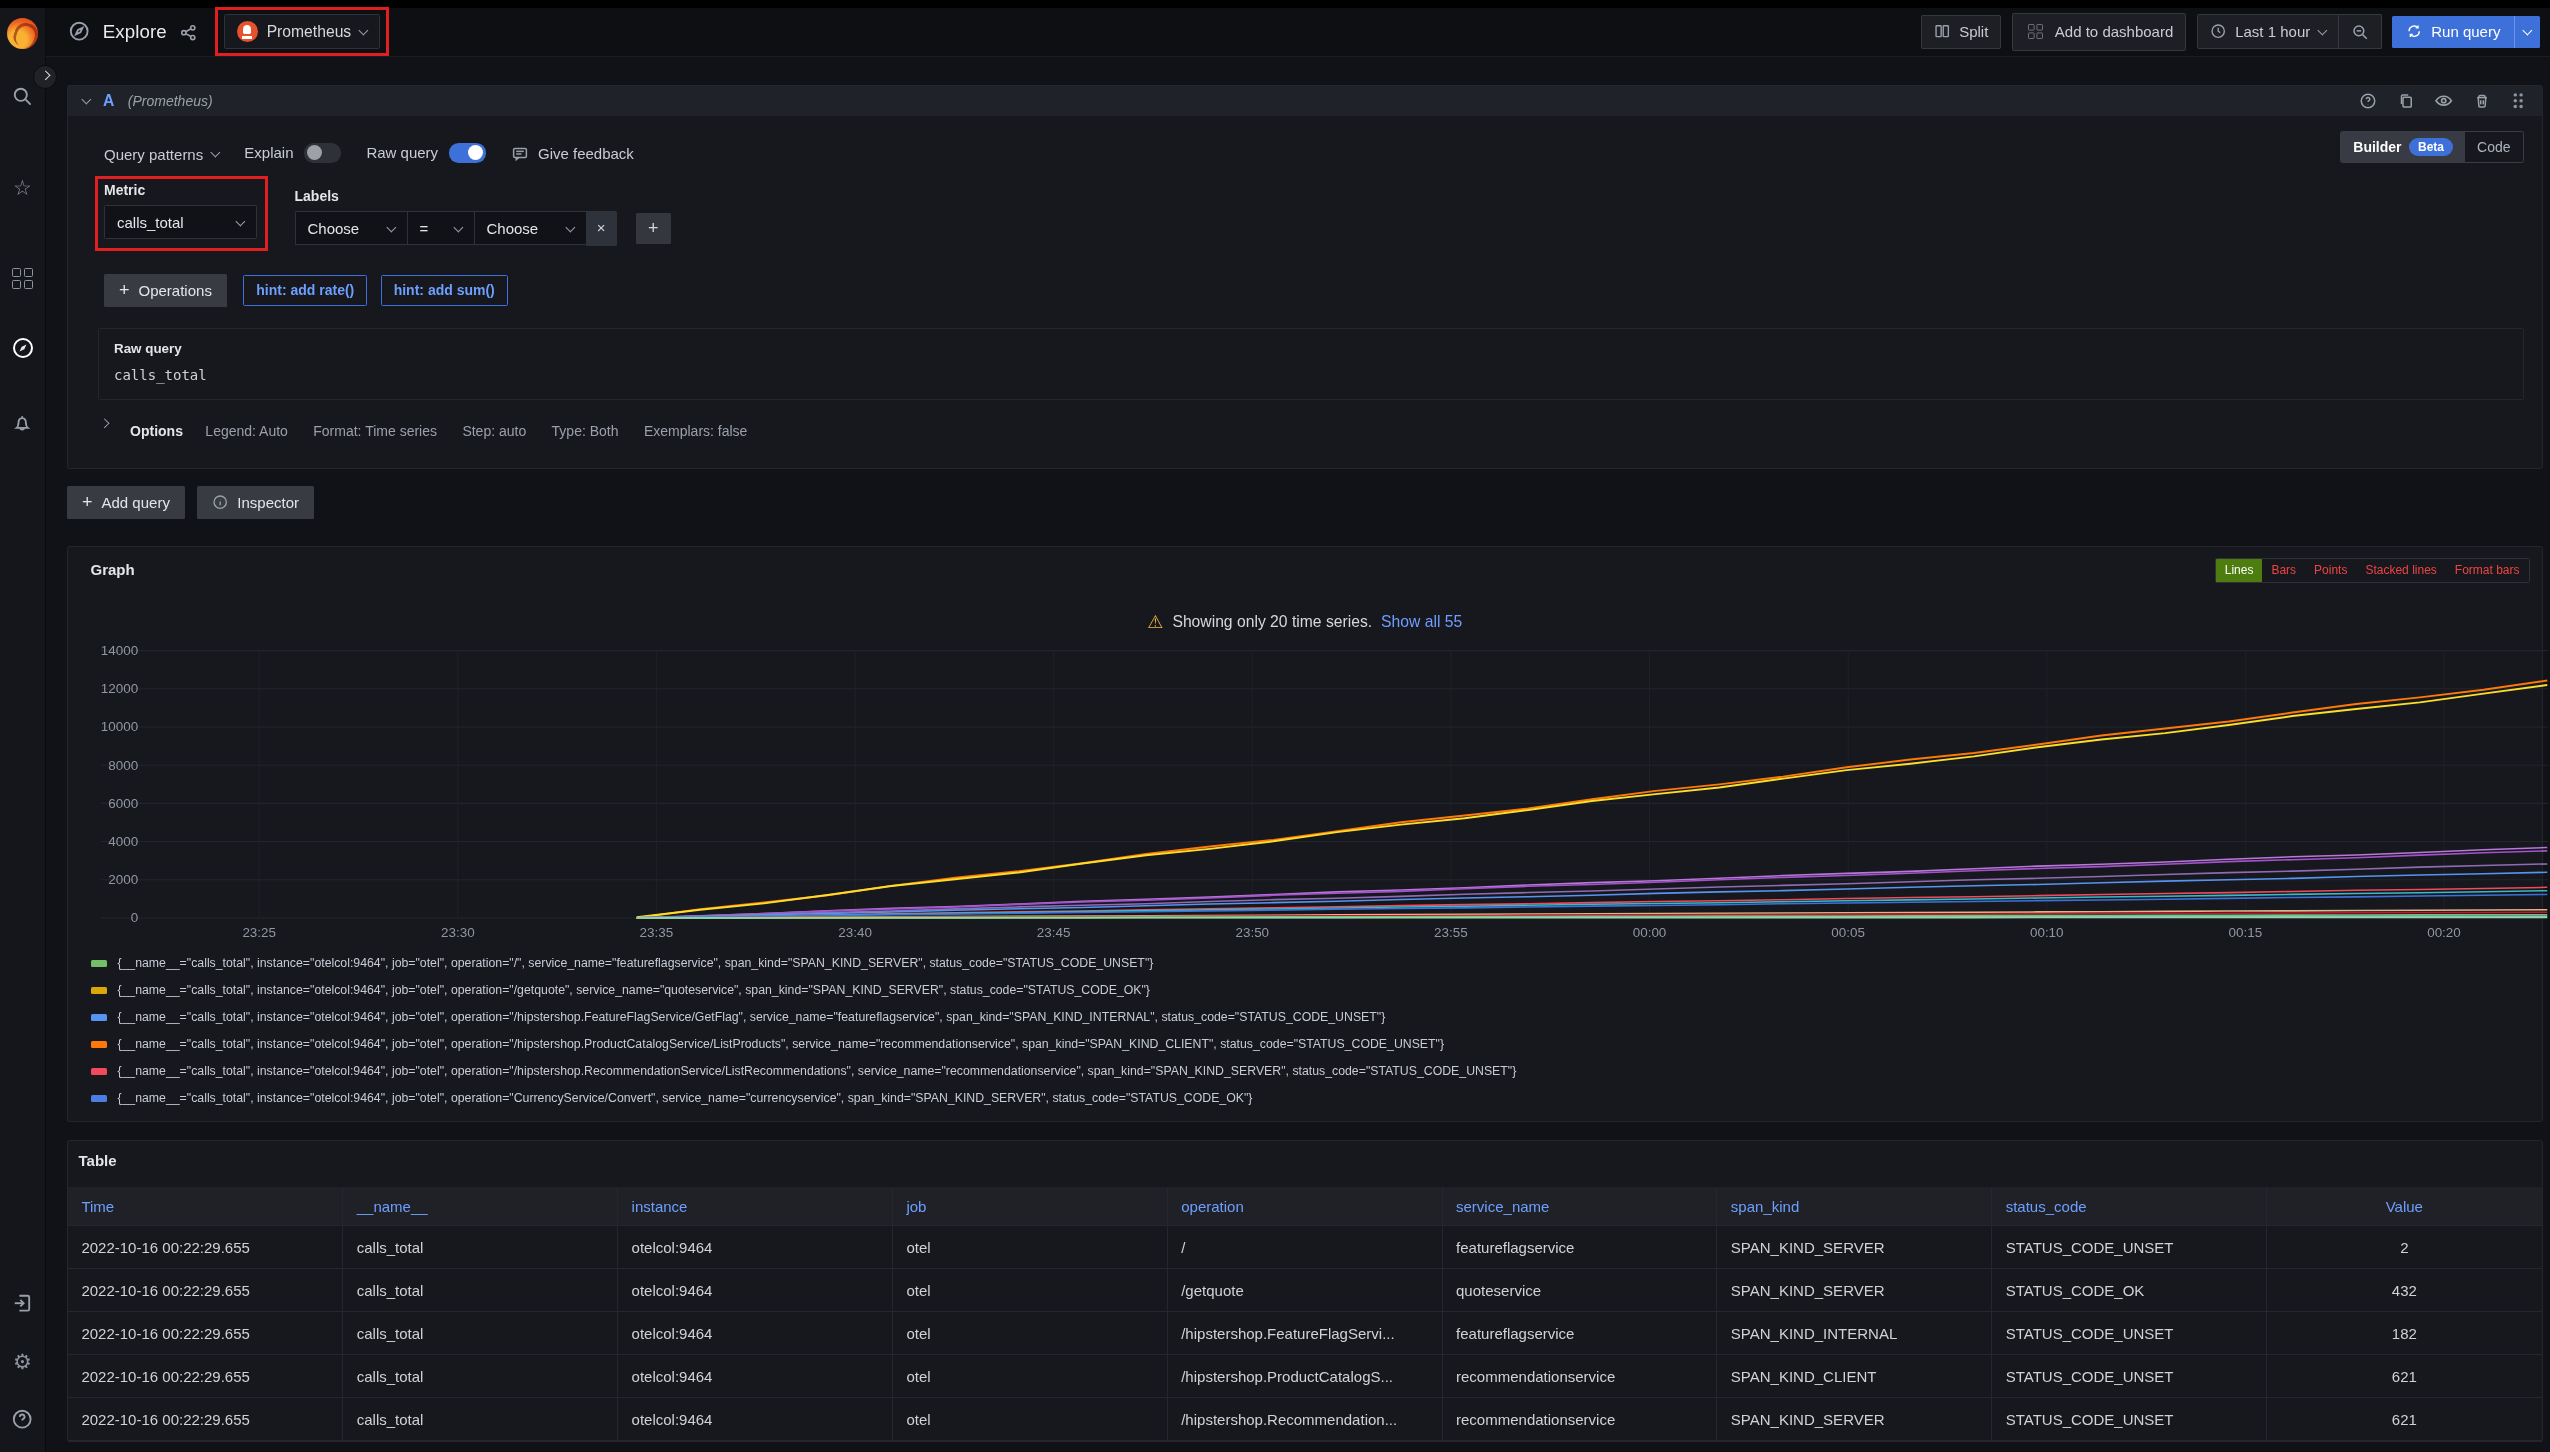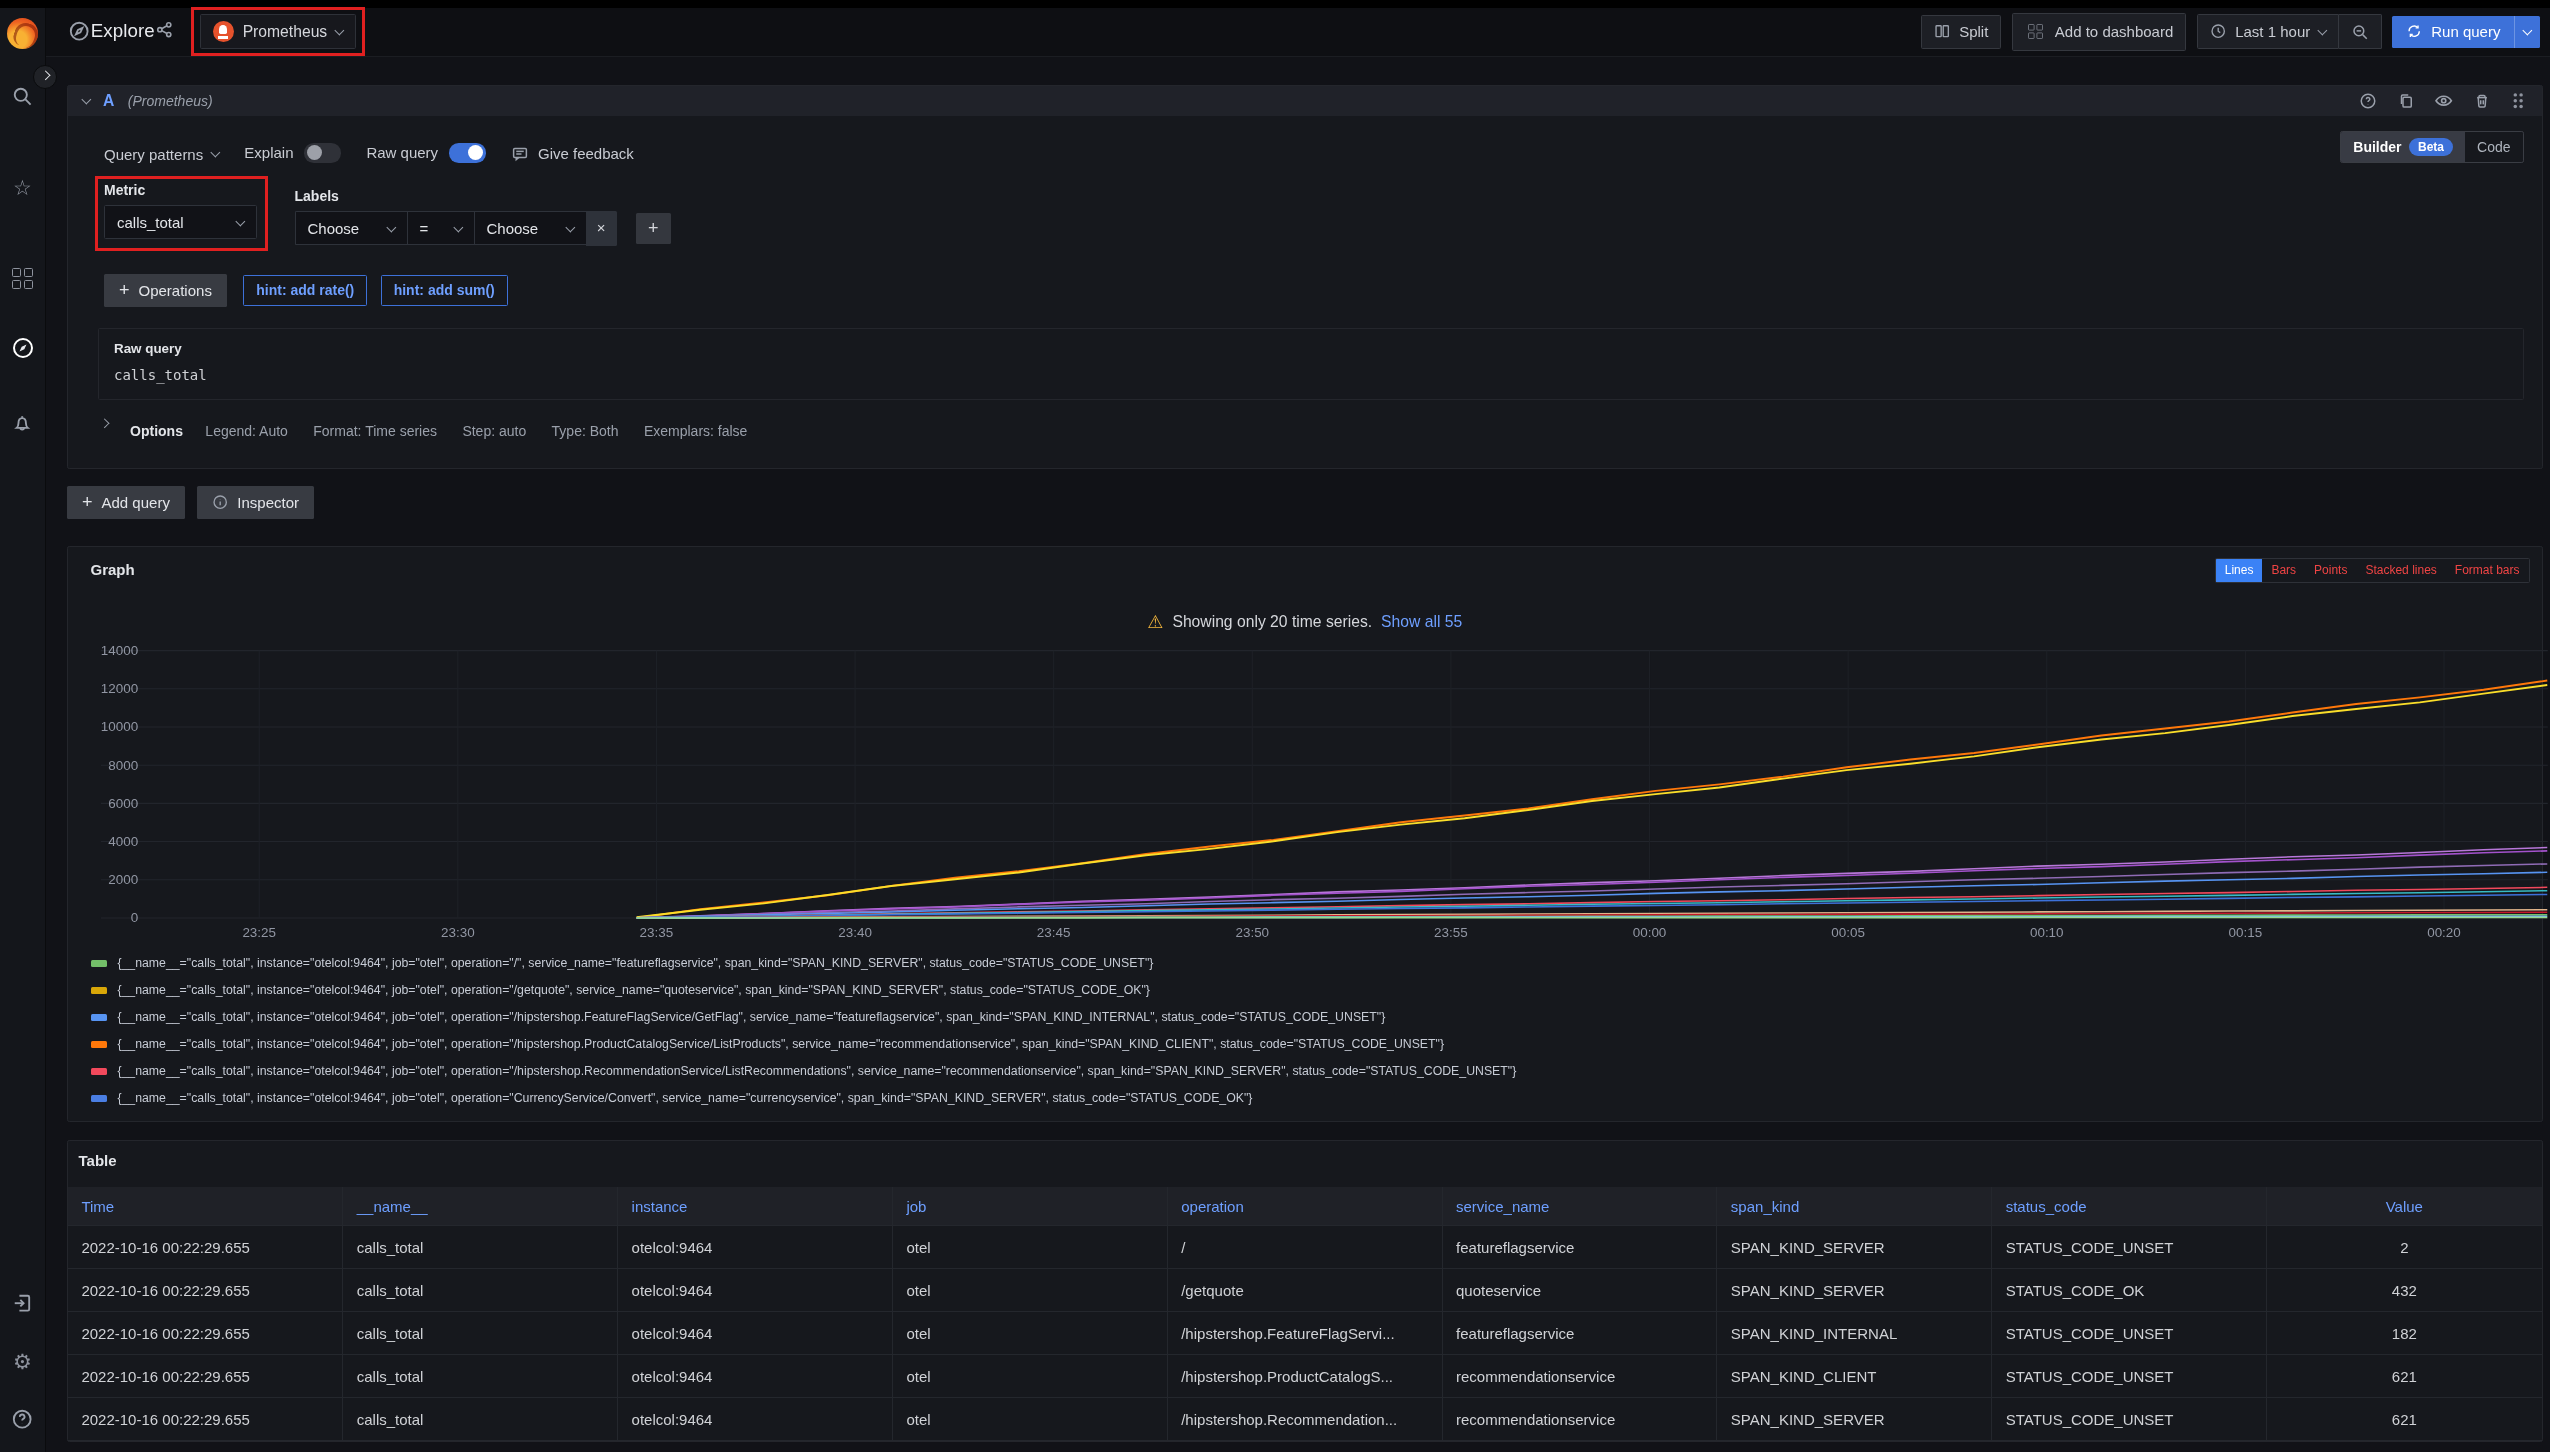--- a/index.html
+++ b/index.html
@@ -25,21 +25,21 @@
   .sideicon svg { stroke:#8e939e; }
   .sideicon.active svg { stroke:#e7e9ee; }
   .grid4 { display:grid; grid-template-columns:9px 9px; grid-gap:3px; }
   .grid4 span { width:9px; height:9px; border:1.9px solid #8e939e; border-radius:1.5px; }
   .side-bottom { margin-top:auto; display:flex; flex-direction:column; align-items:center; gap:31px; }
 
   
   .main { flex:1; display:flex; flex-direction:column; min-width:0; }
   .appbar { height:49px; background:#0e0f13; display:flex; align-items:center; padding:0 10.5px 0 22.4px;
     border-bottom:0.7px solid #1b1d22; }
-  .explore-group { display:flex; align-items:flex-start; }
+  .explore-group { display:flex; align-items:flex-end; gap:12px; }
   .appbar .title { font-size:18.7px; font-weight:500; color:#e8eaee; letter-spacing:0.1px; }
   .iconbtn { background:none; border:none; color:#9aa0ab; display:flex; align-items:center; }
   .ds-wrap { position:relative; margin-left:16.4px; padding:6.7px 9px; }
   .redbox { position:absolute; inset:0; border:3.7px solid #e02020; pointer-events:none; }
   .ds-picker { display:flex; align-items:center; gap:9px; background:#17181d; border:0.7px solid #2e3138;
     border-radius:1.5px; padding:6px 12px; font-size:15.7px; color:#d5d7dc; }
   .prom-ic { width:21px; height:21px; border-radius:50%; background:#e6522c; position:relative; }
   .prom-ic:after { content:""; position:absolute; left:6.7px; top:3.7px; width:7.5px; height:9px;
     background:#fff; border-radius:50% 50% 20% 20%; }
   .prom-ic:before { content:""; position:absolute; left:5.2px; bottom:3px; width:10.5px; height:3px; background:#fff; }
@@ -104,21 +104,21 @@
   .options-row .opt-title { color:#e3e5e9; font-weight:700; }
 
   .actions { display:flex; gap:12px; margin:16.4px 0 0; }
 
   
   .graph-card { margin-top:27px; padding:10.5px 12px 3px; }
   .gtitle-row { display:flex; align-items:flex-start; }
   .panel-title { font-size:15px; font-weight:600; color:#e3e5e9; padding:3px 0 0 10.5px; }
   .mode-tabs { margin-left:auto; display:flex; border:0.7px solid #2e3138; border-radius:1.5px; overflow:hidden; }
   .mode-tabs .mtab { padding:4.5px 9px; font-size:12px; color:#ef4444; background:transparent; border:none; }
-  .mode-tabs .mtab.active { background:#3b82f6; color:#fff; }
+  .mode-tabs .mtab.active { background:#4d7c0f; color:#fff; }
   .gwarn { display:flex; justify-content:center; align-items:center; gap:9px; font-size:15.7px; margin:28px 0 10.5px; color:#d5d7dc; }
   .warn-ic { color:#f5b73d; font-size:18px; }
   .gwarn a { color:#6e9fff; text-decoration:none; }
   .legend { margin:4.5px 0 0 10.5px; }
   .legend-row { display:flex; align-items:center; gap:10.5px; height:27px; font-size:12.3px; color:#c7ccd6; white-space:nowrap; overflow:hidden; }
   .legend-row .swatch { width:16.4px; height:6.7px; border-radius:1.5px; flex:0 0 16.4px; }
   .legend-clip { height:6.7px; overflow:hidden; opacity:.8; }
 
   
   .table-card { margin-top:18px; padding:10.5px 0 0; }

